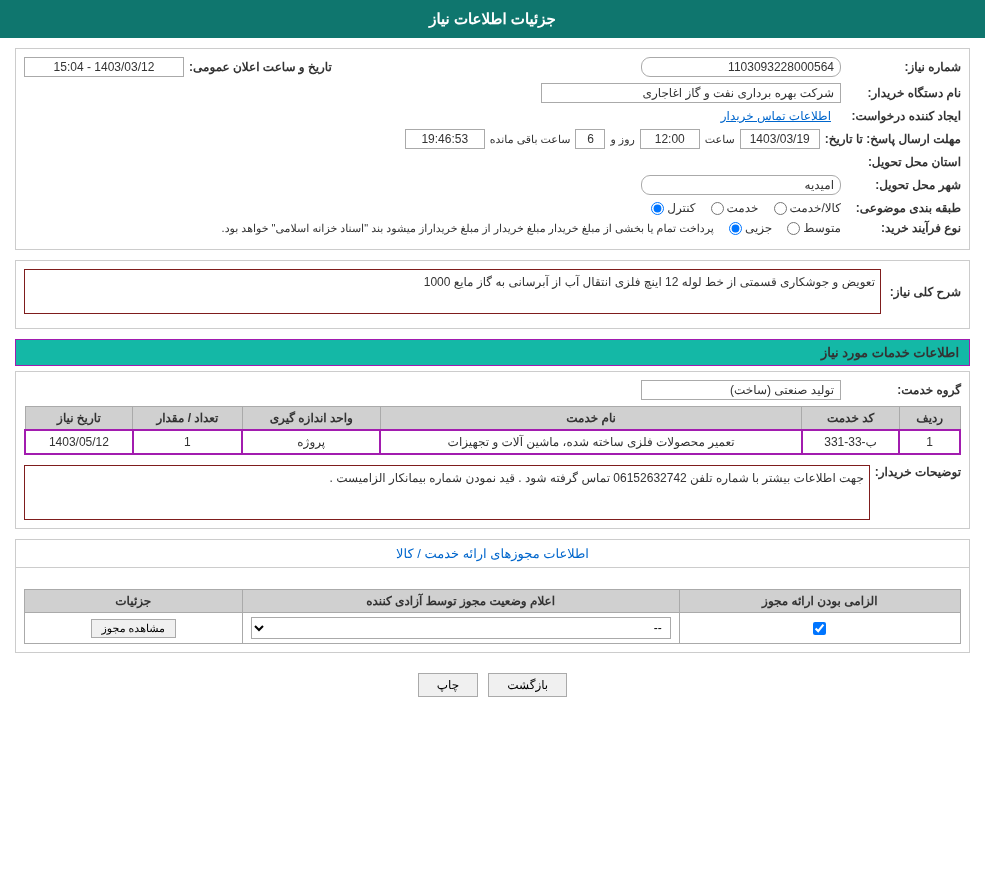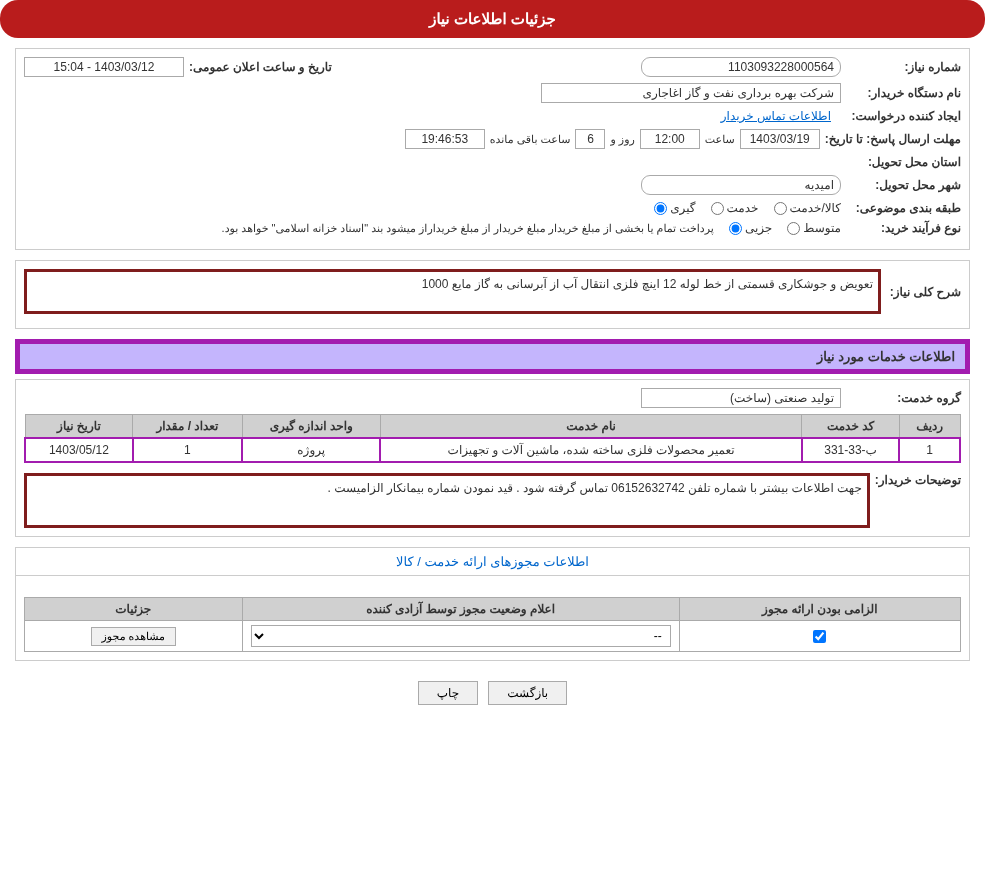--- a/index.html
+++ b/index.html
@@ -10,27 +10,26 @@
       direction: rtl;
       color: #333;
     }
     .page-wrapper {
       max-width: 985px;
       margin: 0 auto;
       background: #fff;
       min-height: 875px;
     }
     .header-bar {
-      background: #b91c1c;
+      background: #0f766e;
       color: #fff;
       text-align: center;
       padding: 10px;
       font-size: 15px;
       font-weight: bold;
-      border-radius: 18px;
     }
     .main-content {
       padding: 10px 15px;
     }
     .info-section {
       border: 1px solid #ccc;
       margin-bottom: 10px;
       padding: 8px;
     }
     .row {
@@ -93,29 +92,29 @@
       display: flex;
       gap: 15px;
       align-items: center;
     }
     .radio-item {
       display: flex;
       align-items: center;
       gap: 3px;
     }
     .section-title {
-      background: #c4b5fd;
-      border: 5px solid #a21caf;
+      background: #14b8a6;
+      border: 1px solid #a21caf;
       padding: 5px 10px;
       font-weight: bold;
       margin: 8px 0 5px 0;
       font-size: 13px;
     }
     .textarea-box {
-      border: 3px solid #7f1d1d;
+      border: 1px solid #7f1d1d;
       min-height: 50px;
       padding: 5px;
       width: 100%;
       background: #fff;
       text-align: right;
       resize: none;
     }
     .services-table {
       width: 100%;
       border-collapse: collapse;
@@ -256,21 +255,21 @@
         <div class="radio-group">
           <div class="radio-item">
             <span>کالا/خدمت</span>
             <input type="radio" name="category" style="">
           </div>
           <div class="radio-item">
             <span>خدمت</span>
             <input type="radio" name="category" style="">
           </div>
           <div class="radio-item">
-            <span>گیری</span>
+            <span>کنترل</span>
             <input type="radio" name="category" checked="" style="">
           </div>
         </div>
       </div>
 
       <div class="row">
         <span class="label">نوع فرآیند خرید:</span>
         <div class="radio-group">
           <div class="radio-item">
             <span>متوسط</span>

